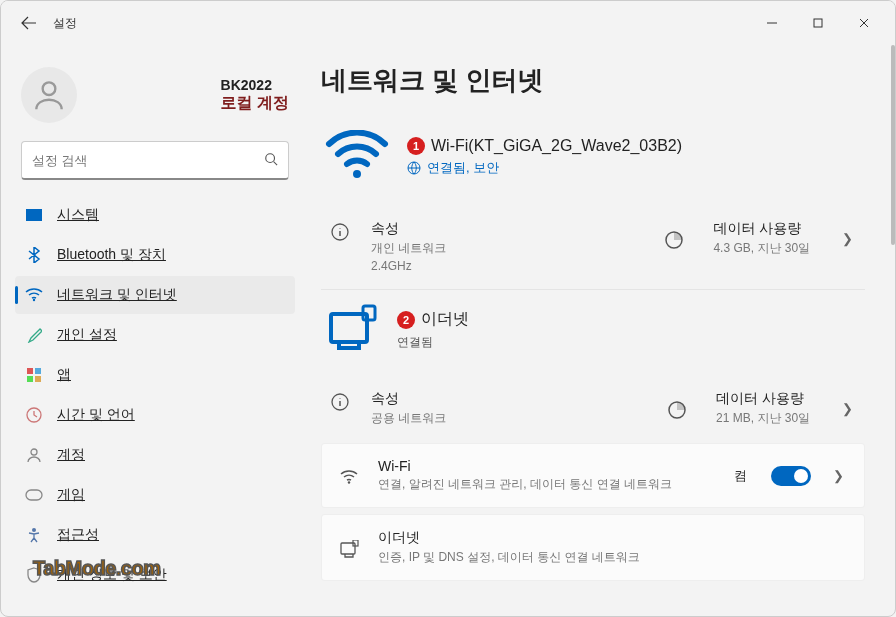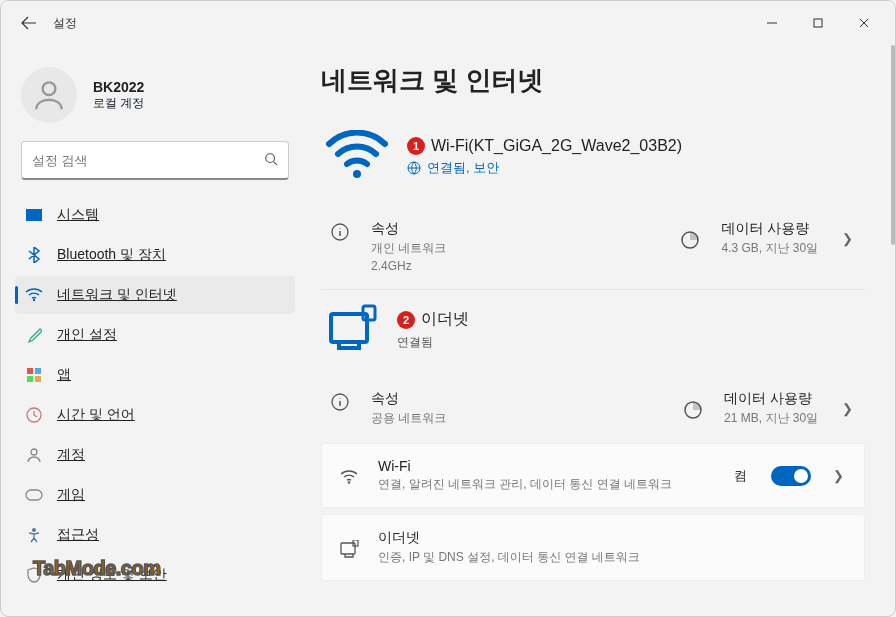--- a/index.html
+++ b/index.html
@@ -57,34 +57,35 @@
     .sidebar {
       width: 300px;
       padding: 8px 0 8px 8px;
       overflow-y: auto;
     }
     .user-block {
       display: flex;
       align-items: center;
       padding: 14px 12px 18px 12px;
       gap: 16px;
+      justify-content: space-between;
     }
     .avatar {
       width: 56px;
       height: 56px;
       border-radius: 50%;
       background: #e8e8e8;
       display: flex;
       align-items: center;
       justify-content: center;
       color: #888;
     }
     .user-info { display: flex; flex-direction: column; }
     .user-name { font-size: 14px; font-weight: 600; color: #222; }
-    .user-sub { font-size: 12px; color: #0f172a; }
+    .user-sub { font-size: 16px; color: #7f1d1d; font-weight: bold; }
     .search-box {
       margin: 0 12px 16px 12px;
       height: 39px;
       background: #fff;
       border: 1px solid #ccc;
       border-bottom: 2px solid #888;
       border-radius: 4px;
       display: flex;
       align-items: center;
       padding: 0 10px;
@@ -169,21 +170,21 @@
       display: flex;
       align-items: flex-start;
       padding: 16px 8px;
       gap: 20px;
     }
     .info-row.bordered { border-bottom: 1px solid rgba(0,0,0,0.06); }
     .info-icon { width: 22px; color: #555; display: flex; align-items: center; justify-content: center; padding-top: 2px; }
     .info-block { display: flex; flex-direction: column; gap: 2px; }
     .info-title { font-size: 14px; font-weight: 500; color: #222; }
     .info-sub { font-size: 12px; color: #777; }
-    .info-right { margin-left: auto; display: flex; align-items: center; gap: 20px; }
+    .info-right { margin-left: auto; display: flex; align-items: center; gap: 28px; }
     .info-right .info-block { align-items: flex-start; }
     .chevron { color: #666; font-size: 13px; cursor: pointer; padding: 4px; }
     .eth-hero {
       display: flex;
       align-items: center;
       gap: 18px;
       padding: 14px 0 18px 4px;
     }
     .eth-icon-lg { color: #0067c0; }
     .setting-card {

